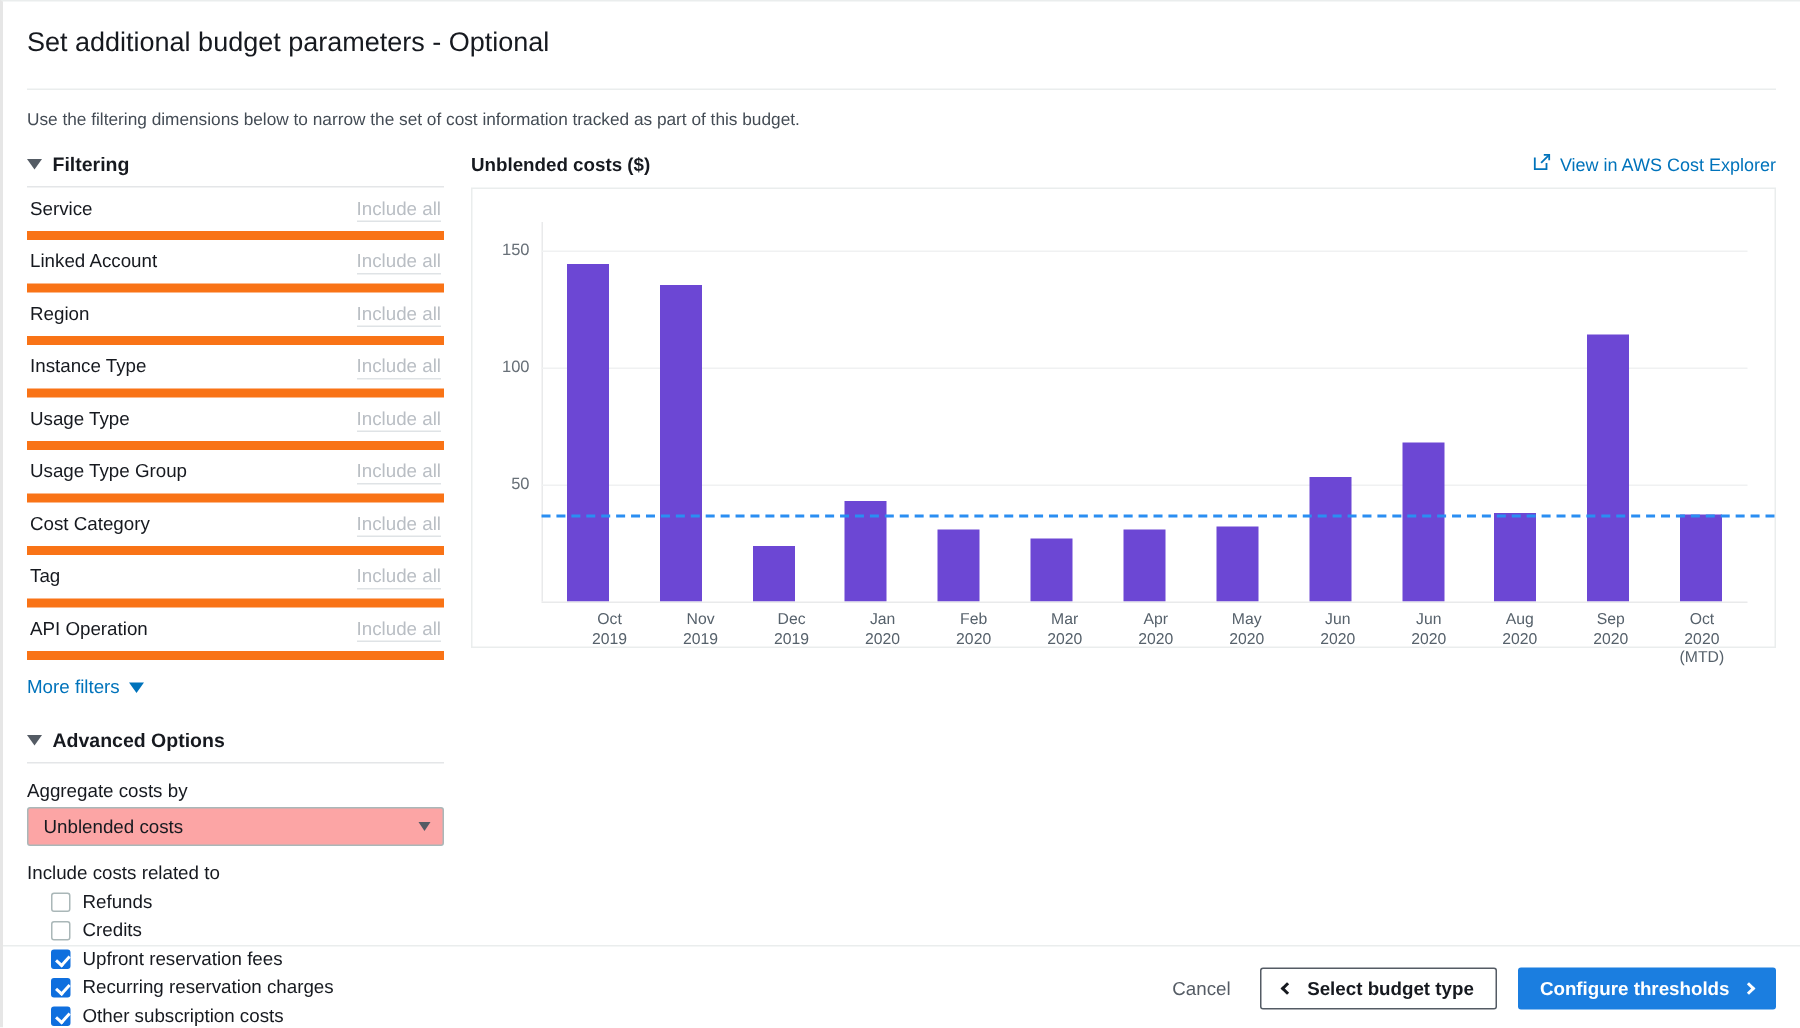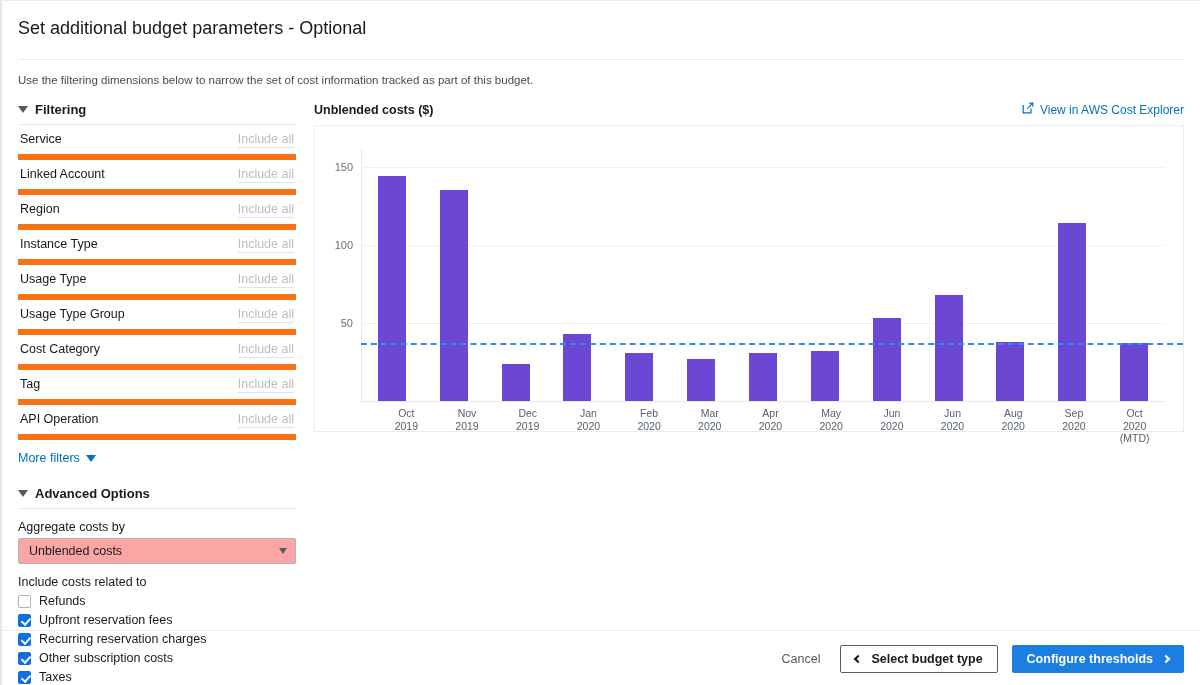--- a/index.html
+++ b/index.html
@@ -125,21 +125,21 @@
   .select-caret {
     width: 0; height: 0;
     border-left: 4.5px solid transparent;
     border-right: 4.5px solid transparent;
     border-top: 6px solid #545b64;
   }
   .cb-row {
     display: flex;
     align-items: center;
     gap: 8px;
-    margin: 5px 0;
+    margin: 5px 16px;
     font-size: 12.5px;
     color: #16191f;
     cursor: pointer;
   }
   .cb {
     width: 13px; height: 13px;
     border: 1px solid #aab7b8;
     border-radius: 2px;
     background: #fff;
     flex: 0 0 13px;
@@ -381,20 +381,24 @@
         <div class="select-box">
           <span>Unblended costs</span>
           <span class="select-caret"></span>
         </div>
 
         <div class="field-label">Include costs related to</div>
 
         <div class="cb-row">
           <span class="cb"></span>
           <span>Refunds</span>
+        </div>
+        <div class="cb-row">
+          <span class="cb"></span>
+          <span>Credits</span>
         </div>
         <div class="cb-row">
           <span class="cb checked"></span>
           <span>Upfront reservation fees</span>
         </div>
         <div class="cb-row">
           <span class="cb checked"></span>
           <span>Recurring reservation charges</span>
         </div>
         <div class="cb-row">

